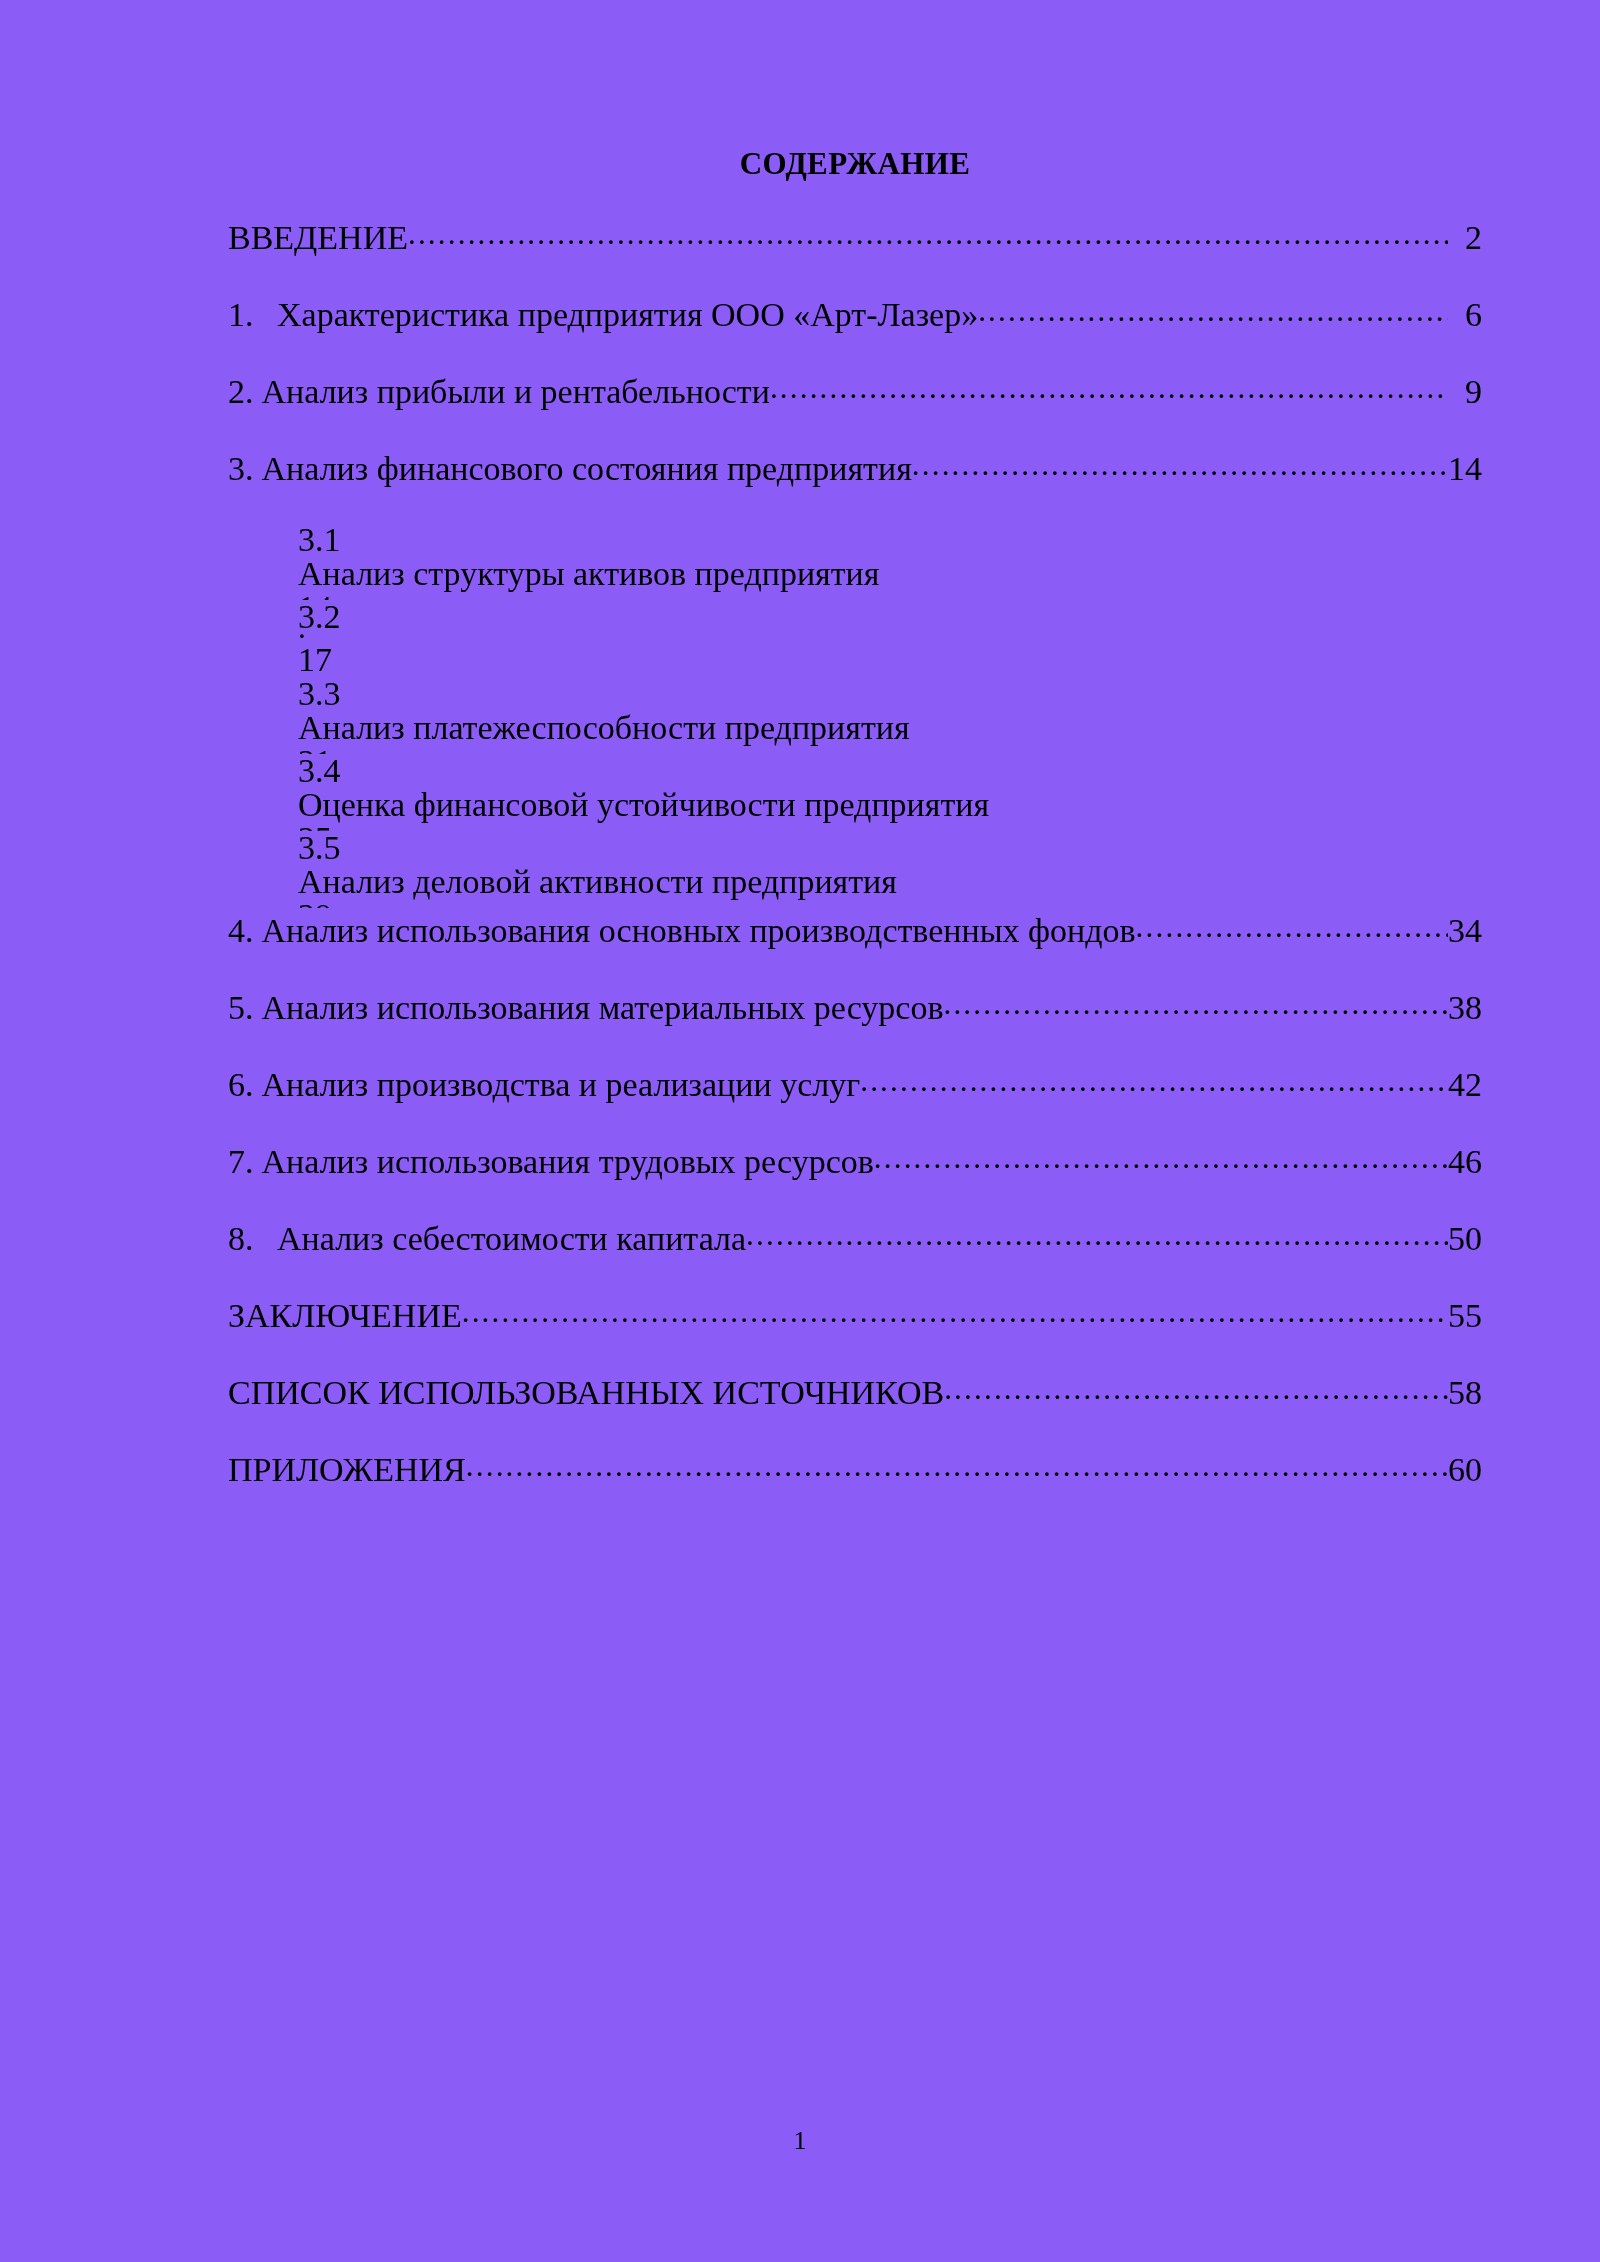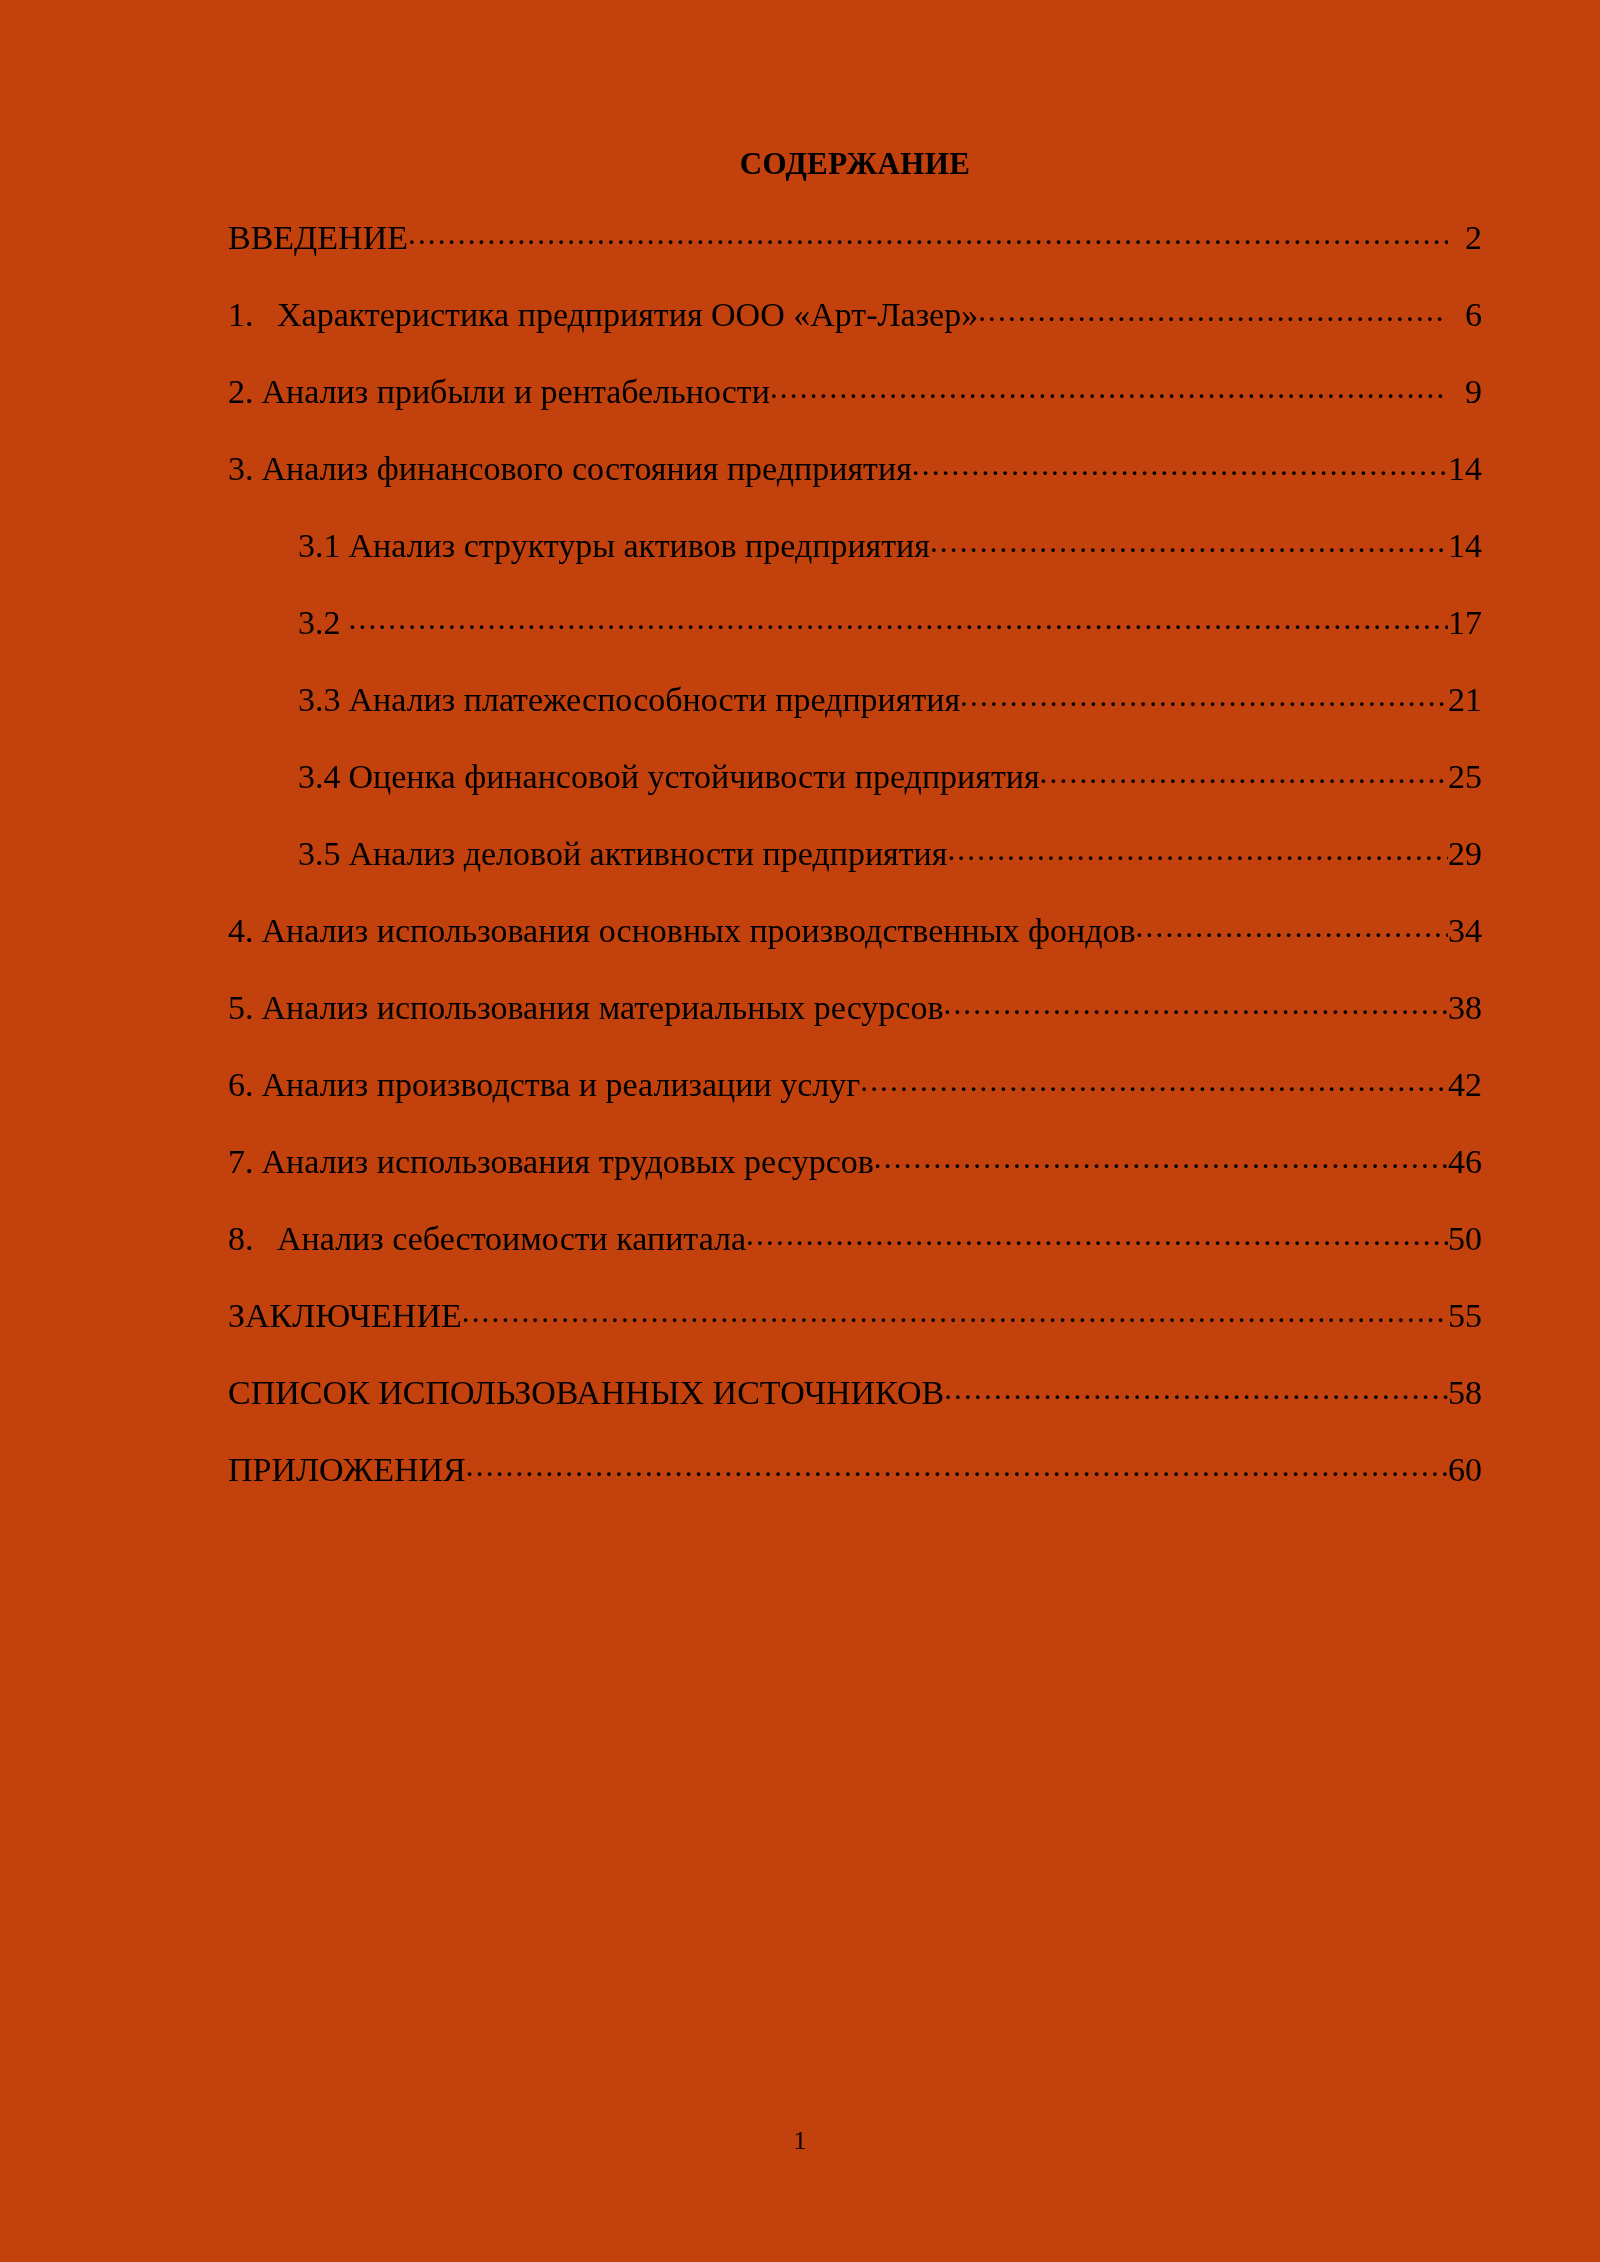--- a/index.html
+++ b/index.html
@@ -15,21 +15,21 @@
     position: relative;
     overflow: hidden;
   }
 
   .page {
     position: absolute;
     left: 0;
     top: 0;
     width: 1600px;
     height: 2262px;
-    background: #c2410c;
+    background: #8b5cf6;
   }
 
   .content {
     position: absolute;
     left: 228px;
     top: 148px;
     width: 1254px;
   }
 
   .doc-title {
@@ -53,20 +53,21 @@
     align-items: baseline;
     font-size: 34px;
     line-height: 1.0;
     height: 77px;
     white-space: nowrap;
     overflow: hidden;
   }
 
   .toc-entry.sub {
     padding-left: 70px;
+    flex-direction: column;
   }
 
   .entry-num {
     flex: 0 0 auto;
   }
 
   
   .entry-num.tabbed {
     display: inline-block;
     min-width: 40px;

